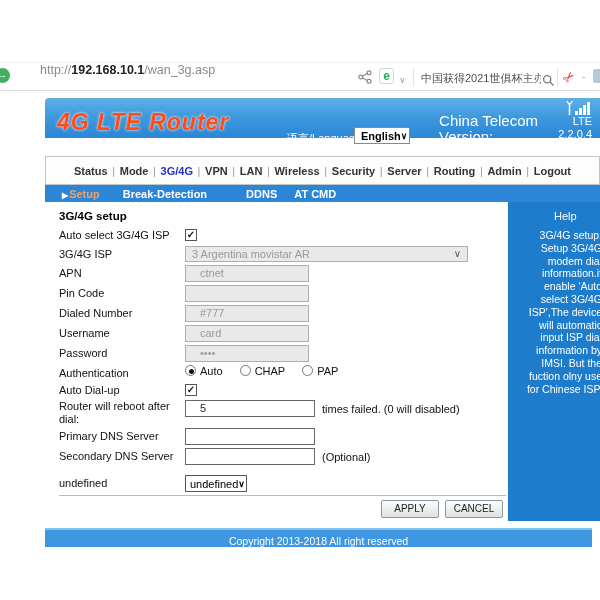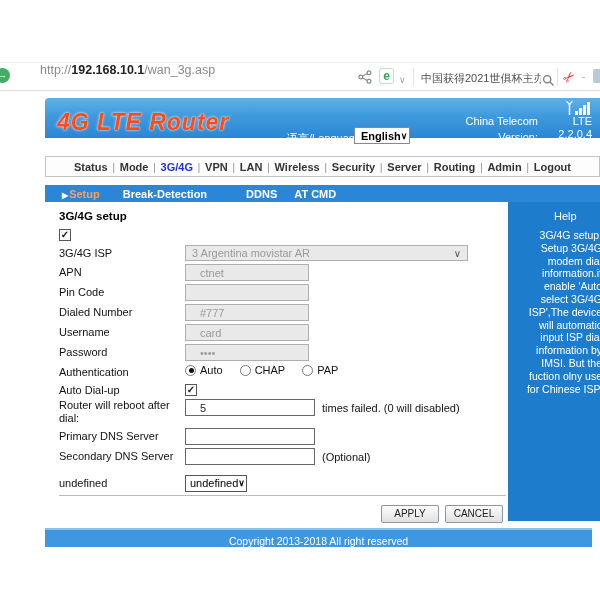--- a/index.html
+++ b/index.html
@@ -37,28 +37,28 @@
     border-radius:4px 0 0 0; }
   .logo { position:absolute; left:12px; top:11px; font-size:23px; font-weight:bold;
     font-style:italic; color:#ff4a1a; letter-spacing:1px;
     text-shadow:0 0 3px rgba(255,235,225,.95), 0 0 1px #ffe9df; }
   .lang-label { position:absolute; left:242px; top:33px; font-size:11px; color:#fff; }
   .lang-sel { position:absolute; left:309px; top:29px; width:56px; height:17px;
     background:#fff; border:1px solid #888; display:flex; align-items:center;
     justify-content:space-between; padding:0 3px 0 6px; font-size:11px; font-weight:bold;
     color:#000; }
   .lang-sel .chev { font-size:9px; font-weight:bold; }
-  .hdr-right { position:absolute; right:62px; top:15px; text-align:right; color:#fff;
-    font-size:11px; line-height:16px; }
+  .hdr-right { position:absolute; right:62px; top:15px; color:#fff;
+    font-size:15px; line-height:16px; }
   .hdr-ver { position:absolute; right:8px; top:3px; text-align:right; color:#fff;
     font-size:11px; line-height:13px; }
   .sig-svg { display:block; margin-left:auto; }
 
   
-  .nav { position:absolute; left:45px; top:156px; width:555px; height:21px;
+  .nav { position:absolute; left:45px; top:156px; width:555px; height:29px;
     background:#fdfdfd; border:1px solid #c4c4c4; display:flex; align-items:center;
     justify-content:space-between; padding:0 28px 0 28px; font-size:11px;
     font-weight:bold; color:#333; }
   .nav .sep { color:#999; font-weight:normal; }
   .nav .itm { cursor:pointer; }
   .nav .active { color:#2233cc; }
 
   
   .subnav { position:absolute; left:45px; top:185px; width:555px; height:17px;
     background:#2c86d7; display:flex; align-items:center; font-size:11px;
@@ -105,22 +105,22 @@
 
   .radio-grp { display:flex; align-items:center; font-size:11px; color:#111; }
   .radio { width:11px; height:11px; border:1px solid #777; border-radius:50%;
     background:#fff; margin-right:4px; position:relative; display:inline-block; }
   .radio.sel::after { content:""; position:absolute; left:2.5px; top:2.5px; width:5px;
     height:5px; border-radius:50%; background:#111; }
   .radio-grp .opt { margin-right:17px; display:flex; align-items:center; }
 
   .row-reboot { margin-bottom:0; }
   .row-reboot .lbl { padding-top:0; }
-  .btn-bar { margin-top:auto; border-top:1px solid #bbb; padding:11px 3px 0 0;
-    display:flex; justify-content:flex-end; height:26px;align-items:center; }
+  .btn-bar { margin-top:auto; border-top:1px solid #bbb; padding:4px 3px 0 0;
+    display:flex; justify-content:flex-end; height:26px; }
   .btn { width:58px; height:18px; font-size:10px; font-family:"Liberation Sans",sans-serif;
     color:#222; background:linear-gradient(#fdfdfd,#e0e0e0); border:1px solid #8a97a8;
     border-radius:2px; margin-left:6px; cursor:pointer; text-align:center; line-height:16px; }
 
   
   .footer { position:absolute; left:45px; top:528px; width:547px; height:19px;
     background:#3e97e0; border-top:2px solid #85c2ee; text-align:center; overflow:hidden; }
   .footer span { font-size:10.5px; color:#fff; display:inline-block; margin-top:5px; }
 
   .mb3 { margin-bottom:3px; } .mb4 { margin-bottom:4px; } .mb10 { margin-bottom:10px; }
@@ -211,20 +211,21 @@
   <span class="tab tab-break">Break-Detection</span>
   <span class="tab tab-ddns">DDNS</span>
   <span class="tab tab-atcmd">AT CMD</span>
 </div>
 
 <div class="content">
   <div class="form-area">
     <div class="frm-title">3G/4G setup</div>
 
     <div class="row mb4">
+      <span class="lbl">Auto select 3G/4G ISP</span>
       <span class="cb">✓</span>
     </div>
 
     <div class="row mb3">
       <span class="lbl">3G/4G ISP</span>
       <div class="sel-dis">
         <span>3 Argentina movistar AR</span>
         <span class="chev">∨</span>
       </div>
     </div>

